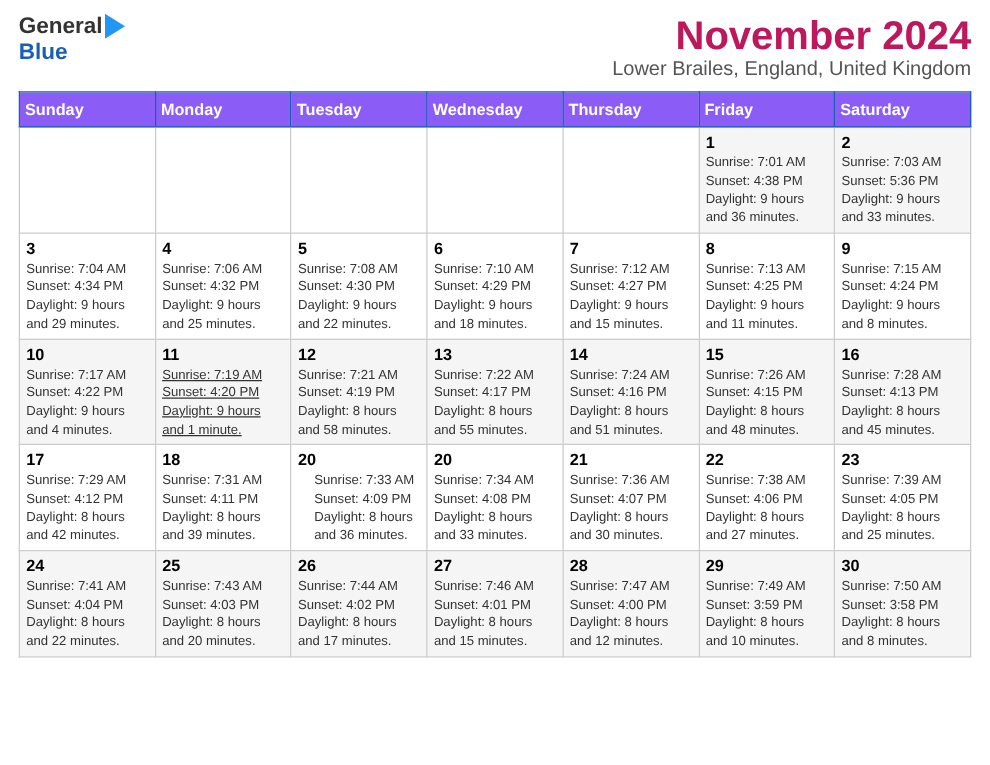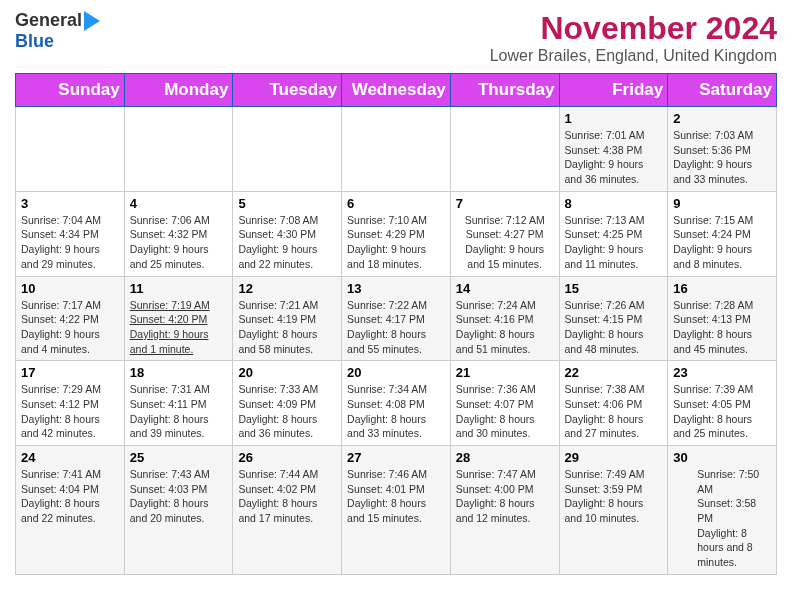--- a/index.html
+++ b/index.html
@@ -54,25 +54,25 @@
     .location-title {
       font-size: 16px;
       color: #555;
     }
     .calendar {
       width: 100%;
       border-collapse: collapse;
       font-size: 11px;
     }
     .calendar thead tr th {
-      background-color: #d946ef;
+      background-color: #8b5cf6;
       color: #fff;
       padding: 6px 4px;
-      text-align: right;
-      font-size: 17px;
+      text-align: left;
+      font-size: 13px;
       font-weight: bold;
       border: 1px solid #1a5fb4;
     }
     .calendar tbody tr td {
       border: 1px solid #ccc;
       vertical-align: top;
       padding: 4px 5px;
       width: calc(100% / 7);
       min-height: 80px;
       background: #fff;
@@ -167,21 +167,21 @@
 Daylight: 9 hours and 22 minutes.</div>
         </td>
         <td>
           <span class="day-number">6</span>
           <div class="day-info" style="white-space: pre-line;">Sunrise: 7:10 AM
 Sunset: 4:29 PM
 Daylight: 9 hours and 18 minutes.</div>
         </td>
         <td>
           <span class="day-number">7</span>
-          <div class="day-info" style="white-space: pre-line; text-align: center;">Sunrise: 7:12 AM
+          <div class="day-info" style="white-space: pre-line;">Sunrise: 7:12 AM
 Sunset: 4:27 PM
 Daylight: 9 hours and 15 minutes.</div>
         </td>
         <td>
           <span class="day-number">8</span>
           <div class="day-info" style="white-space: pre-line;">Sunrise: 7:13 AM
 Sunset: 4:25 PM
 Daylight: 9 hours and 11 minutes.</div>
         </td>
         <td>
@@ -243,21 +243,21 @@
 Daylight: 8 hours and 42 minutes.</div>
         </td>
         <td>
           <span class="day-number">18</span>
           <div class="day-info" style="white-space: pre-line;">Sunrise: 7:31 AM
 Sunset: 4:11 PM
 Daylight: 8 hours and 39 minutes.</div>
         </td>
         <td>
           <span class="day-number">20</span>
-          <div class="day-info" style="white-space: pre-line;">Sunrise: 7:33 AM
+          <div class="day-info" style="white-space: pre-line; margin-left: 13px;">Sunrise: 7:33 AM
 Sunset: 4:09 PM
 Daylight: 8 hours and 36 minutes.</div>
         </td>
         <td>
           <span class="day-number">20</span>
           <div class="day-info" style="white-space: pre-line;">Sunrise: 7:34 AM
 Sunset: 4:08 PM
 Daylight: 8 hours and 33 minutes.</div>
         </td>
         <td>
@@ -311,19 +311,19 @@
 Daylight: 8 hours and 12 minutes.</div>
         </td>
         <td>
           <span class="day-number">29</span>
           <div class="day-info" style="white-space: pre-line;">Sunrise: 7:49 AM
 Sunset: 3:59 PM
 Daylight: 8 hours and 10 minutes.</div>
         </td>
         <td>
           <span class="day-number">30</span>
-          <div class="day-info" style="white-space: pre-line; margin-left: 24px;">Sunrise: 7:50 AM
+          <div class="day-info" style="white-space: pre-line;">Sunrise: 7:50 AM
 Sunset: 3:58 PM
 Daylight: 8 hours and 8 minutes.</div>
         </td>
       </tr>
     </tbody>
 </table>
 
 </body></html>

